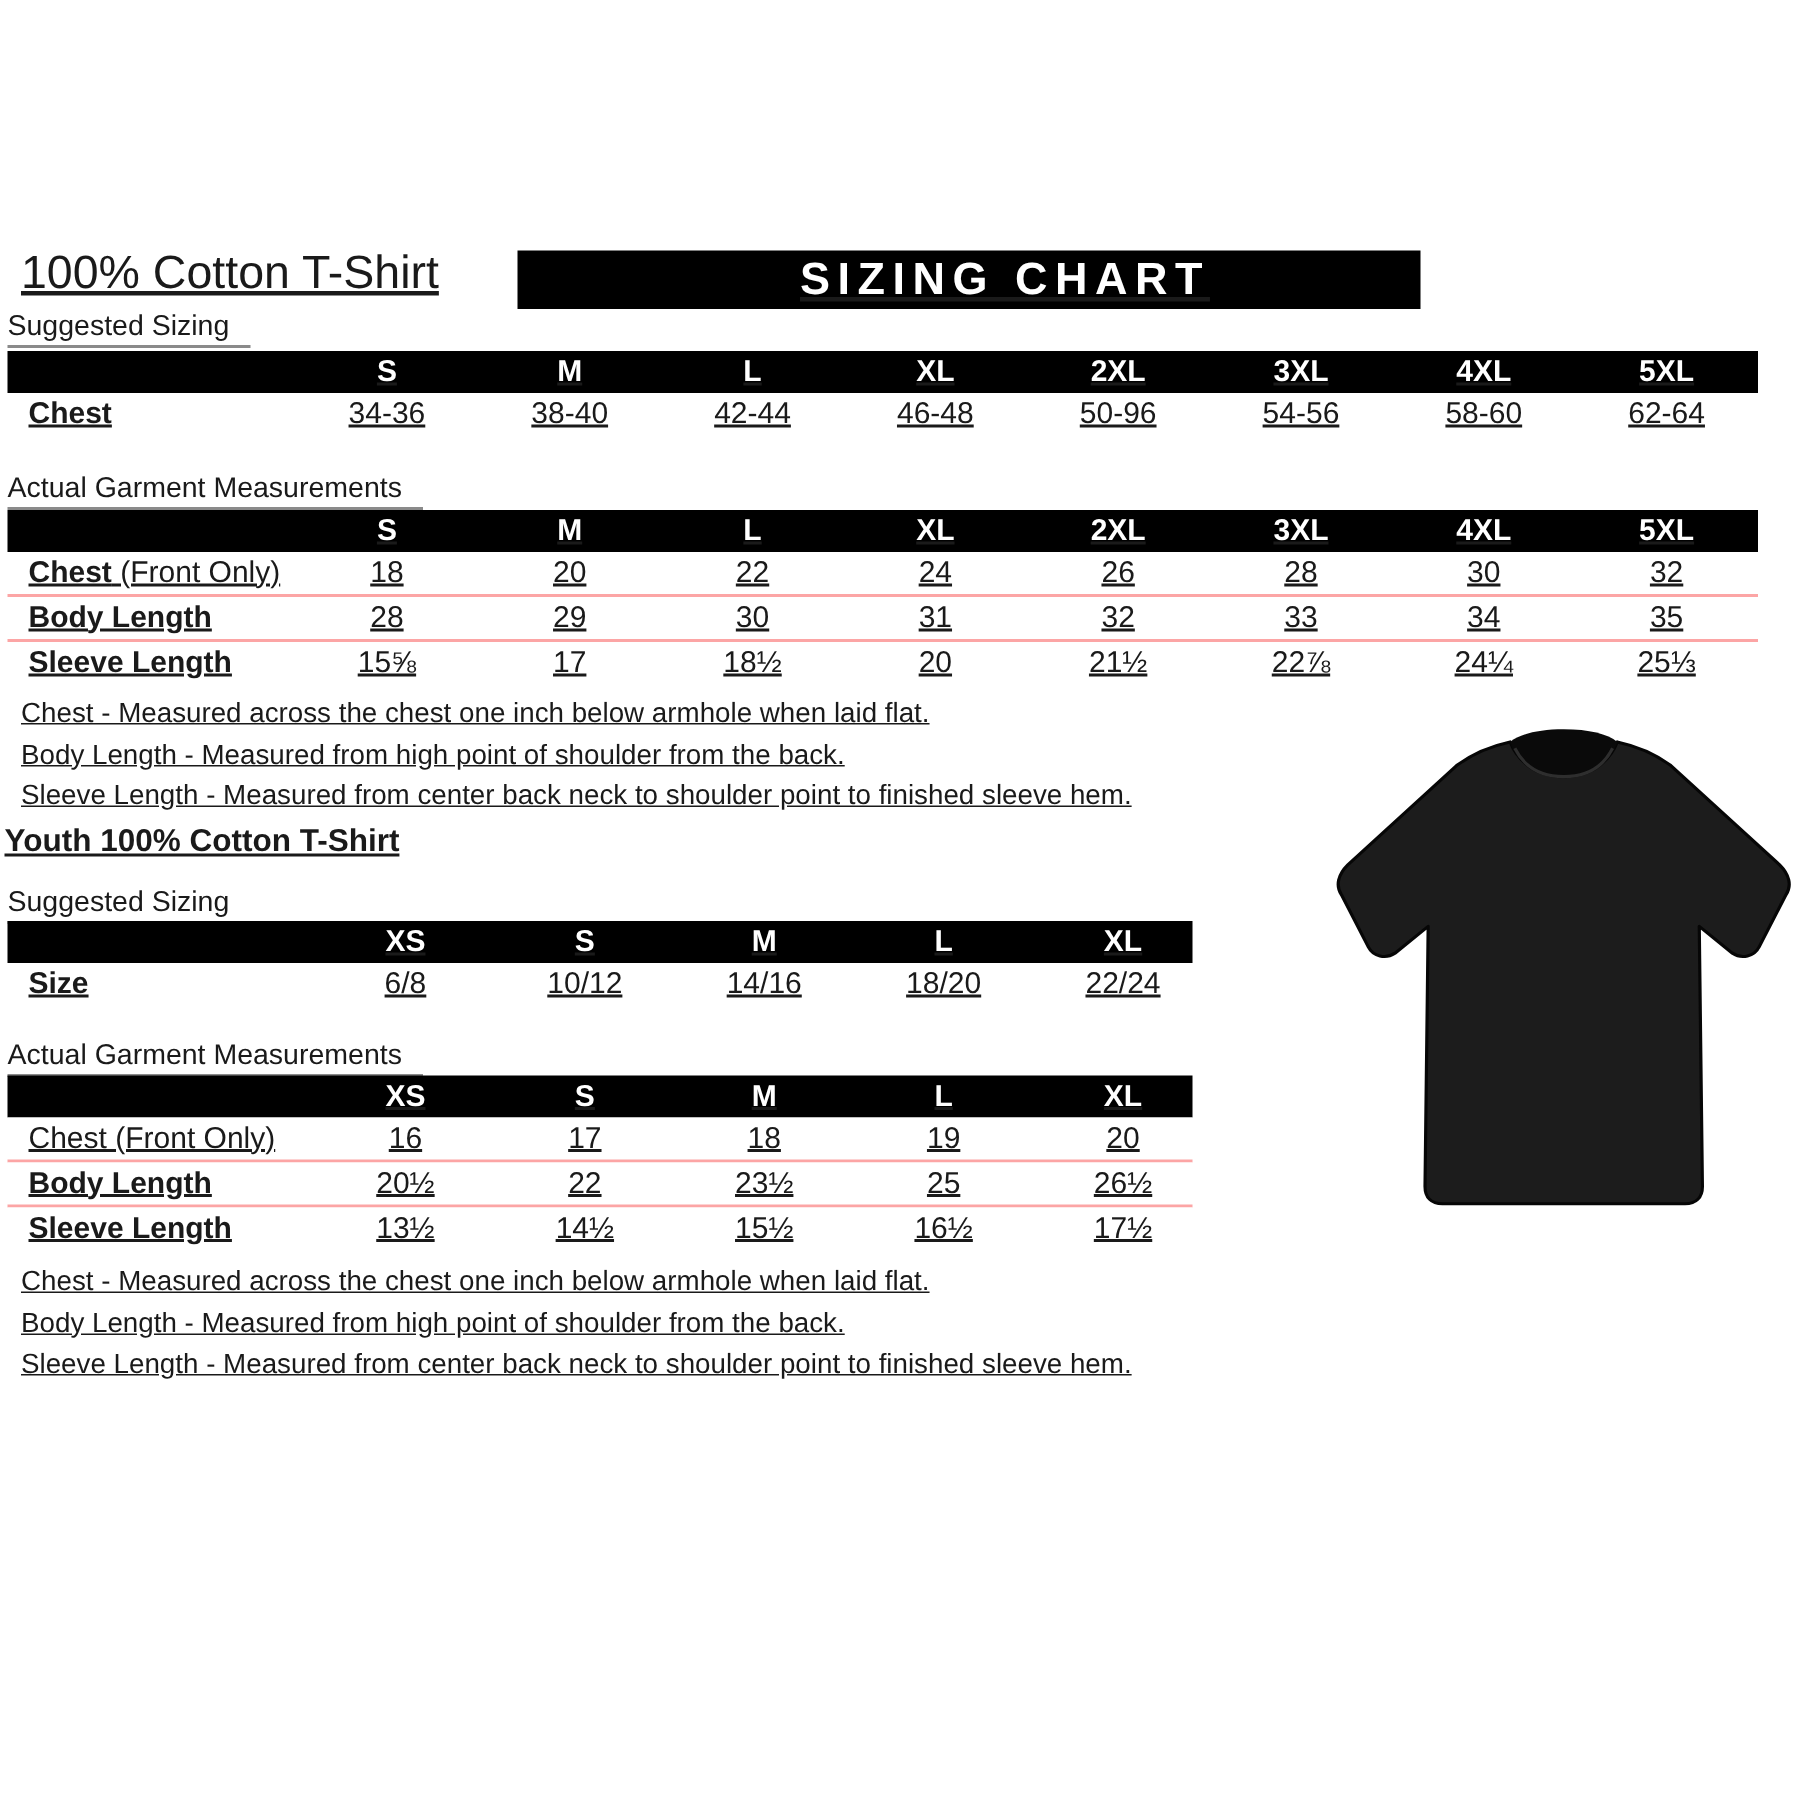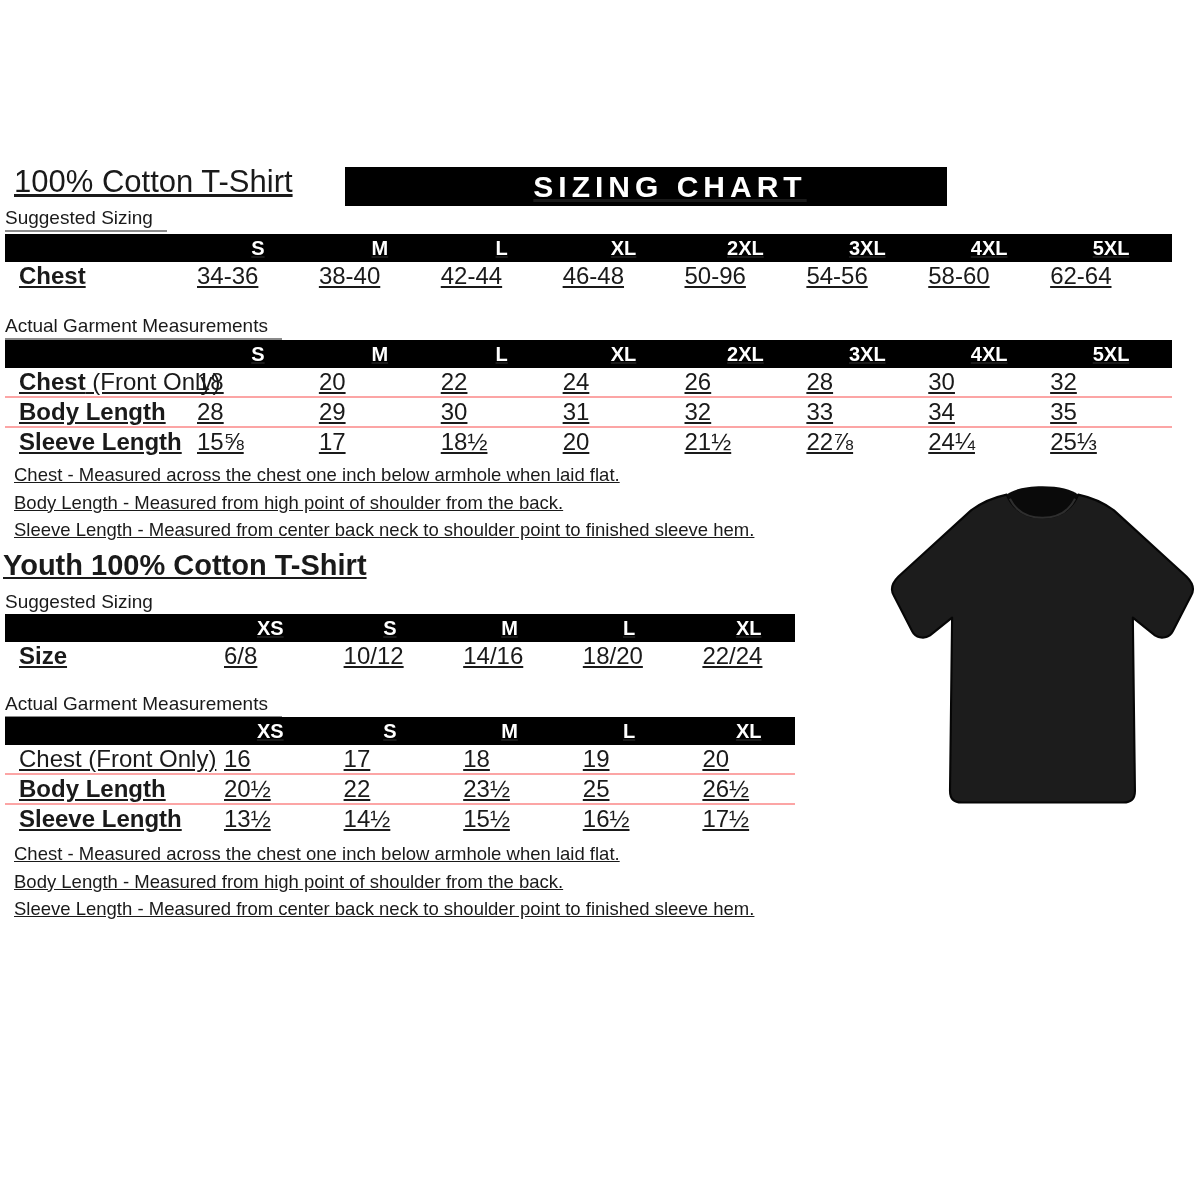--- a/index.html
+++ b/index.html
@@ -13,36 +13,36 @@
   .banner{
     left:345px;top:167px;width:554px;height:39px;background:#000;
     display:flex;align-items:center;justify-content:center;padding-left:48px;
   }
   .banner span{color:#fff;font-weight:700;font-size:30px;letter-spacing:5px;}
 
   .section-label{font-size:19px;display:inline-block;border-bottom:2px solid #8a8a8a;
     padding:0 14px 1px 0;}
   .lbl-sug1{left:5px;top:207px;}
   .lbl-act1{left:5px;top:315px;}
-  .youth-title{left:3px;top:549px;font-size:29px;font-weight:700;}
+  .youth-title{left:3px;top:549px;font-size:21px;font-weight:700;}
   .lbl-sug2{left:5px;top:591px;}
   .lbl-act2{left:5px;top:693px;}
 
   .sizing-table{left:5px;}
   .tbl-adult{width:1167px;}
   .tbl-youth{width:790px;}
   .t-head{display:grid;background:#000;height:28px;align-items:center;}
   .tbl-adult .t-head,.tbl-adult .t-row{grid-template-columns:192px repeat(8,1fr);}
   .tbl-youth .t-head,.tbl-youth .t-row{grid-template-columns:192px repeat(5,1fr);gap:27px;}
   .t-head .t-col{color:#fff;font-weight:700;font-size:20px;text-align:center;}
   .t-row{display:grid;height:28px;align-items:center;background:#fff;}
   .t-row.sep{border-bottom:2px solid #fca5a5;}
-  .t-label{font-size:24px;padding-left:14px;white-space:nowrap;}
+  .t-label{font-size:20px;padding-left:14px;white-space:nowrap;}
   .t-label b{font-weight:700;}
-  .t-val{font-size:24px;text-align:left;}
+  .t-val{font-size:20px;text-align:center;}
 
   .tbl1{top:234px;}
   .tbl2{top:340px;}
   .tbl3{top:614px;}
   .tbl4{top:717px;}
 
   .notes{font-size:18.5px;line-height:27.5px;}
   .notes1{left:14px;top:461px;}
   .notes2{left:14px;top:840px;}
 

